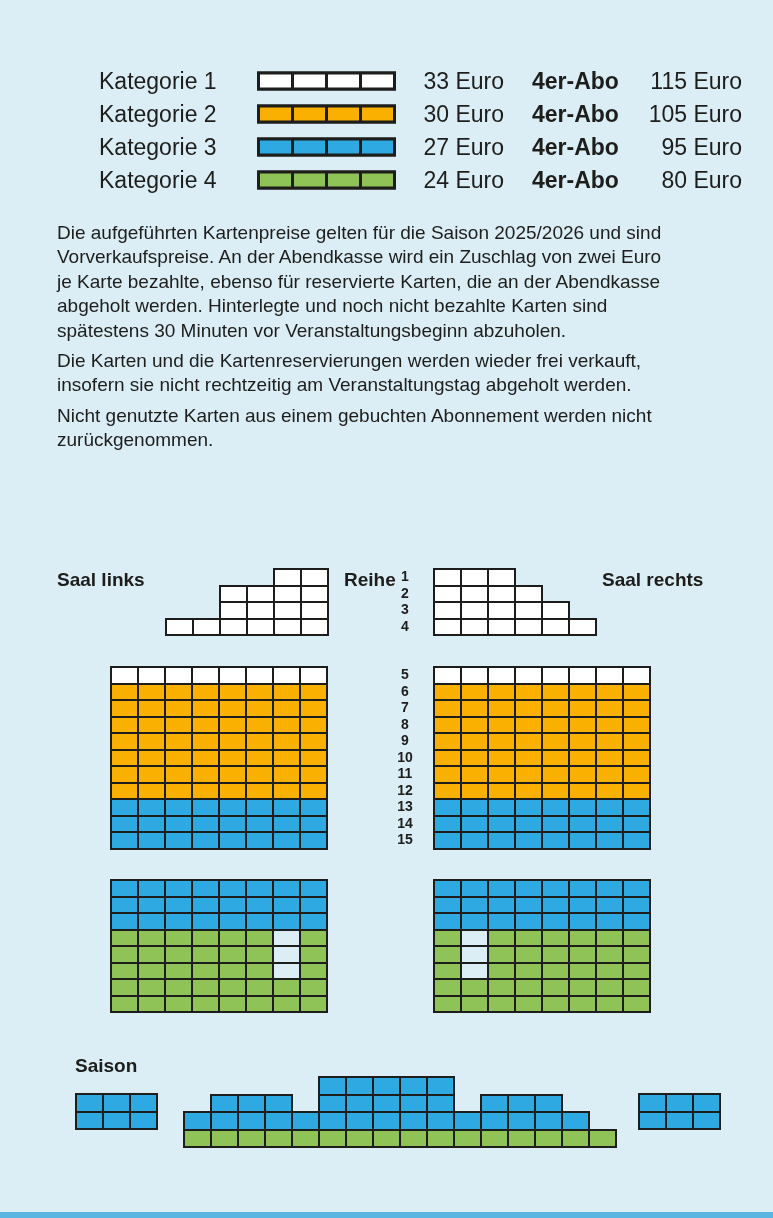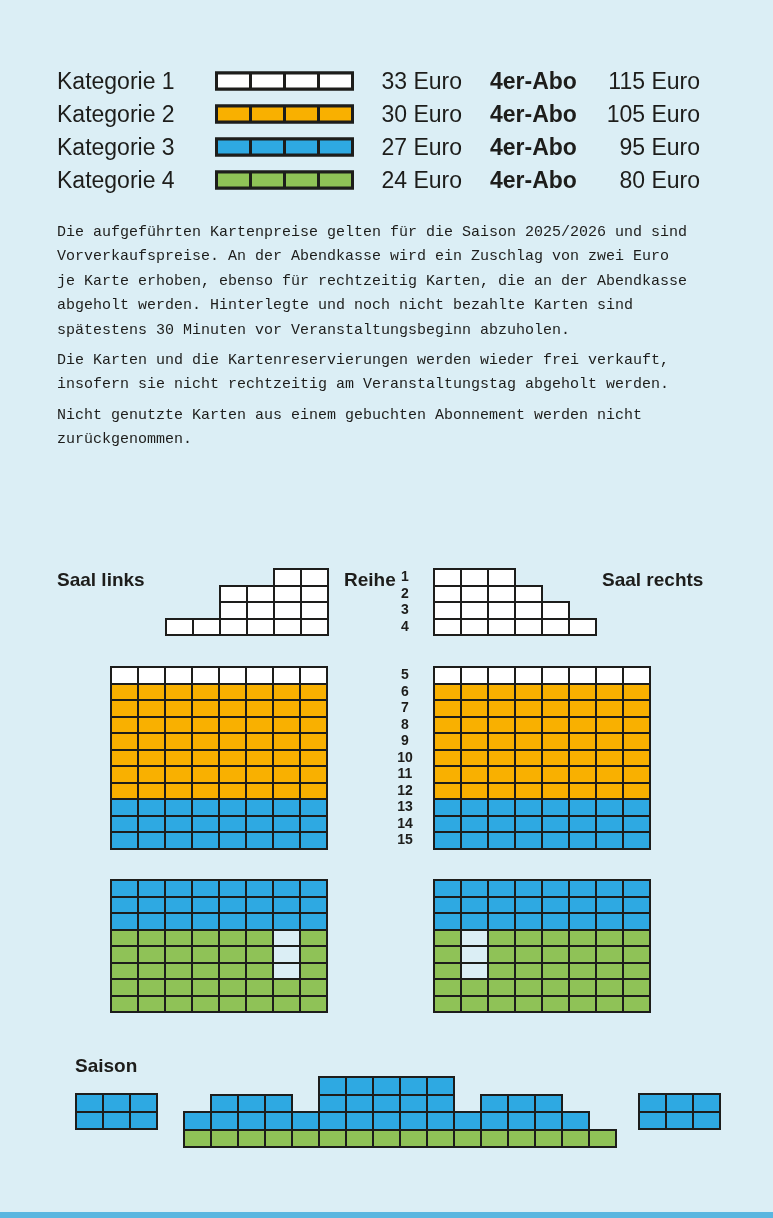--- a/index.html
+++ b/index.html
@@ -1,36 +1,36 @@
 <!DOCTYPE html>
 <html><head>
 <meta charset="utf-8">
 <style>
   html,body{margin:0;padding:0;}
   body{font-family:"Liberation Sans","DejaVu Sans",sans-serif;}
   .page{position:relative;width:773px;height:1218px;background:#DBEEF5;overflow:hidden;color:#1D1D1B;}
 
   
-  .legend{position:absolute;left:0;top:64px;width:707px;}
+  .legend{position:absolute;left:0;top:64px;width:707px;padding-left:42px;}
   .legend-row{position:relative;height:33px;}
   .legend-label{position:absolute;left:57px;top:50%;transform:translateY(-50%);font-size:23px;}
   .legend-swatch{position:absolute;left:215px;top:50%;transform:translateY(-50%);
     display:flex;column-gap:3px;border:3px solid #1D1D1B;background:#1D1D1B;}
   .swatch-cell{width:31px;height:13px;}
   .legend-price{position:absolute;left:356px;width:106px;top:50%;transform:translateY(-50%);
     text-align:right;font-size:23px;}
   .legend-abo{position:absolute;left:490px;top:50%;transform:translateY(-50%);
     font-size:23px;font-weight:bold;}
   .legend-abo-price{position:absolute;left:570px;width:130px;top:50%;transform:translateY(-50%);
     text-align:right;font-size:23px;}
 
   
   .notes{position:absolute;left:57px;top:221px;width:680px;}
   .note-para{margin:0 0 6px 0;}
-  .note-line{font-size:15px;line-height:24.4px;white-space:nowrap;font-family:Liberation Mono, monospace;}
+  .note-line{font-size:19px;line-height:24.4px;white-space:nowrap;}
 
   
   .hall-label{position:absolute;font-size:19px;font-weight:bold;}
   .label-saal-links{left:57px;top:569px;}
   .label-reihe{left:344px;top:569px;text-align:right;}
   .label-saal-rechts{left:602px;top:569px;}
   .label-empore{left:75px;top:1055px;}
   .rownums{position:absolute;left:388px;width:34px;text-align:center;}
   .rownums-front{top:568px;}
   .rownums-main{top:666px;}
@@ -112,21 +112,21 @@
       <span class="legend-price">24 Euro</span>
       <span class="legend-abo">4er-Abo</span>
       <span class="legend-abo-price">80 Euro</span>
     </div>
   </div>
 
   <div class="notes">
     <div class="note-para">
         <div class="note-line">Die aufgeführten Kartenpreise gelten für die Saison 2025/2026 und sind</div>
         <div class="note-line">Vorverkaufspreise. An der Abendkasse wird ein Zuschlag von zwei Euro</div>
-        <div class="note-line">je Karte erhoben, ebenso für rechtzeitig Karten, die an der Abendkasse</div>
+        <div class="note-line">je Karte bezahlte, ebenso für reservierte Karten, die an der Abendkasse</div>
         <div class="note-line">abgeholt werden. Hinterlegte und noch nicht bezahlte Karten sind</div>
         <div class="note-line">spätestens 30 Minuten vor Veranstaltungsbeginn abzuholen.</div>
       </div>
     <div class="note-para">
         <div class="note-line">Die Karten und die Kartenreservierungen werden wieder frei verkauft,</div>
         <div class="note-line">insofern sie nicht rechtzeitig am Veranstaltungstag abgeholt werden.</div>
       </div>
     <div class="note-para">
         <div class="note-line">Nicht genutzte Karten aus einem gebuchten Abonnement werden nicht</div>
         <div class="note-line">zurückgenommen.</div>

